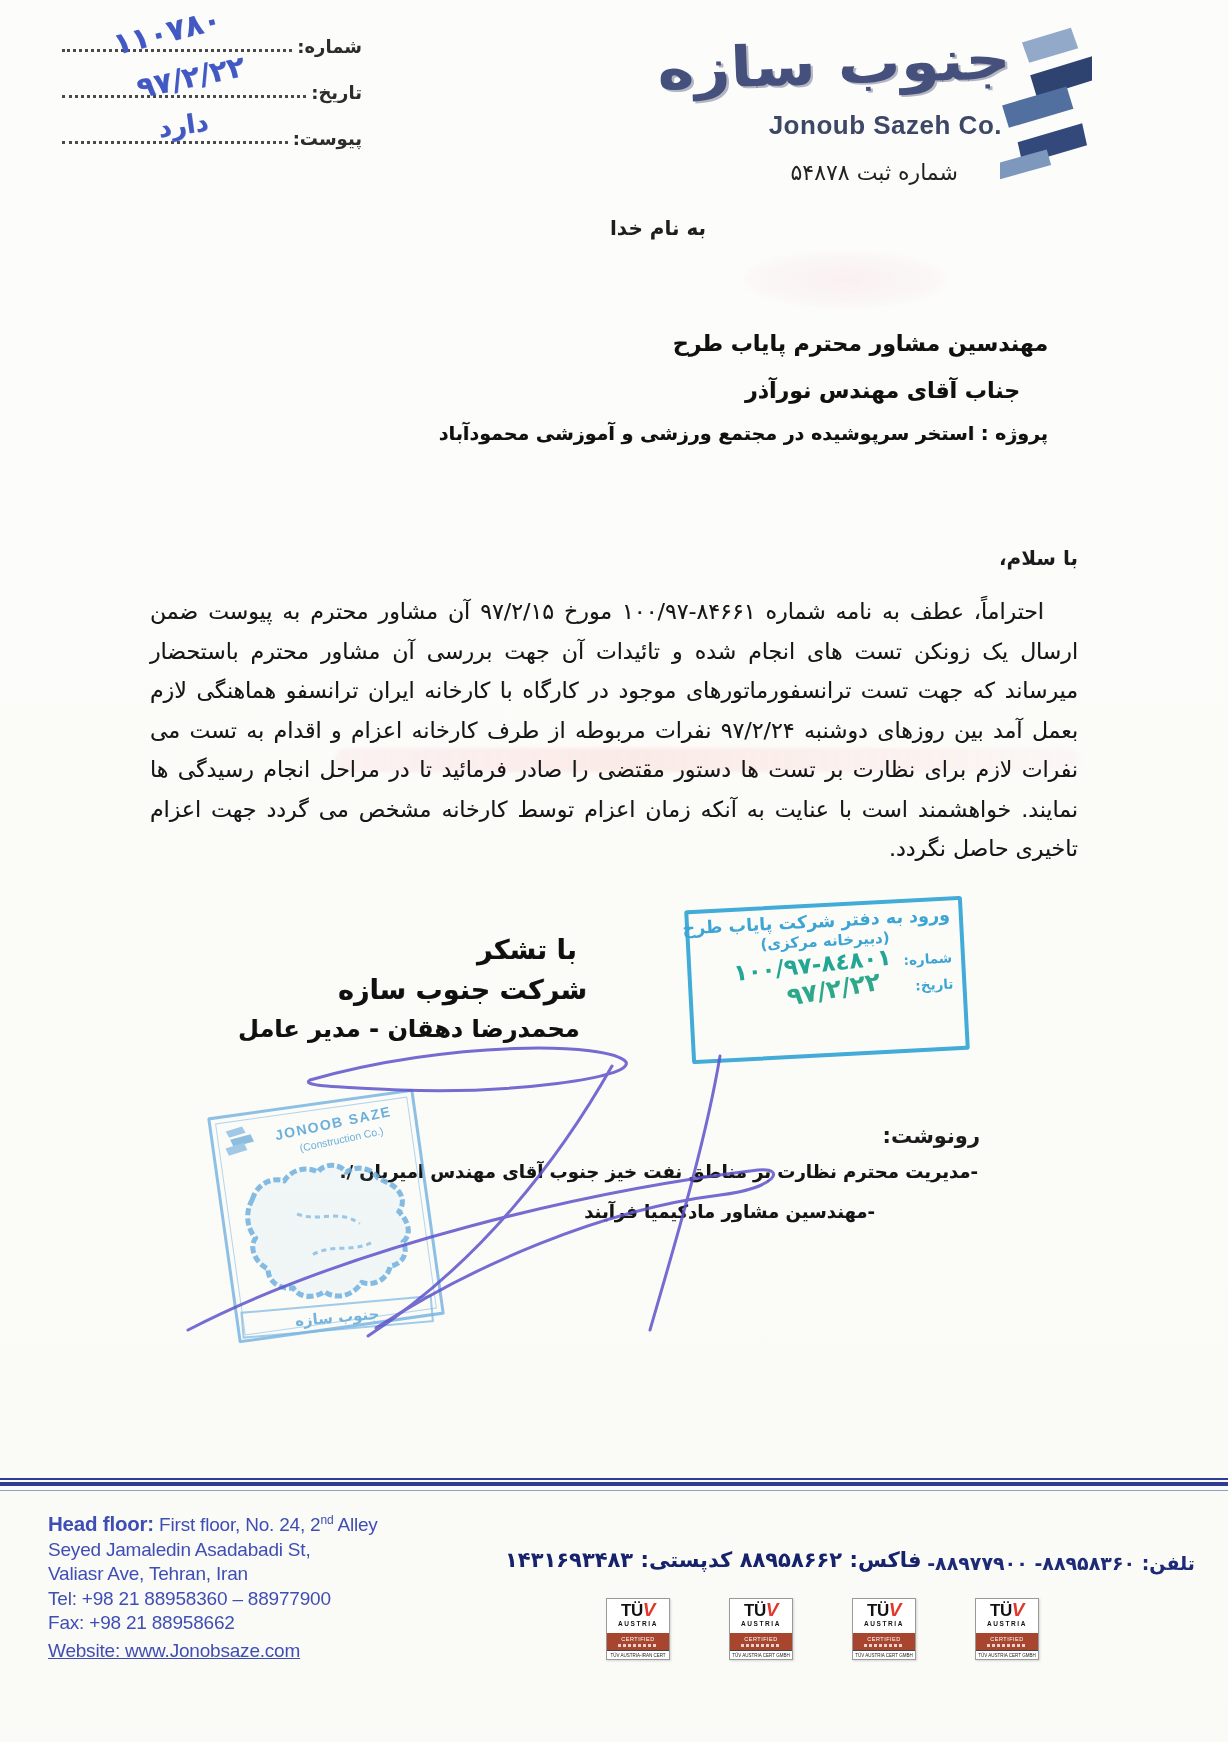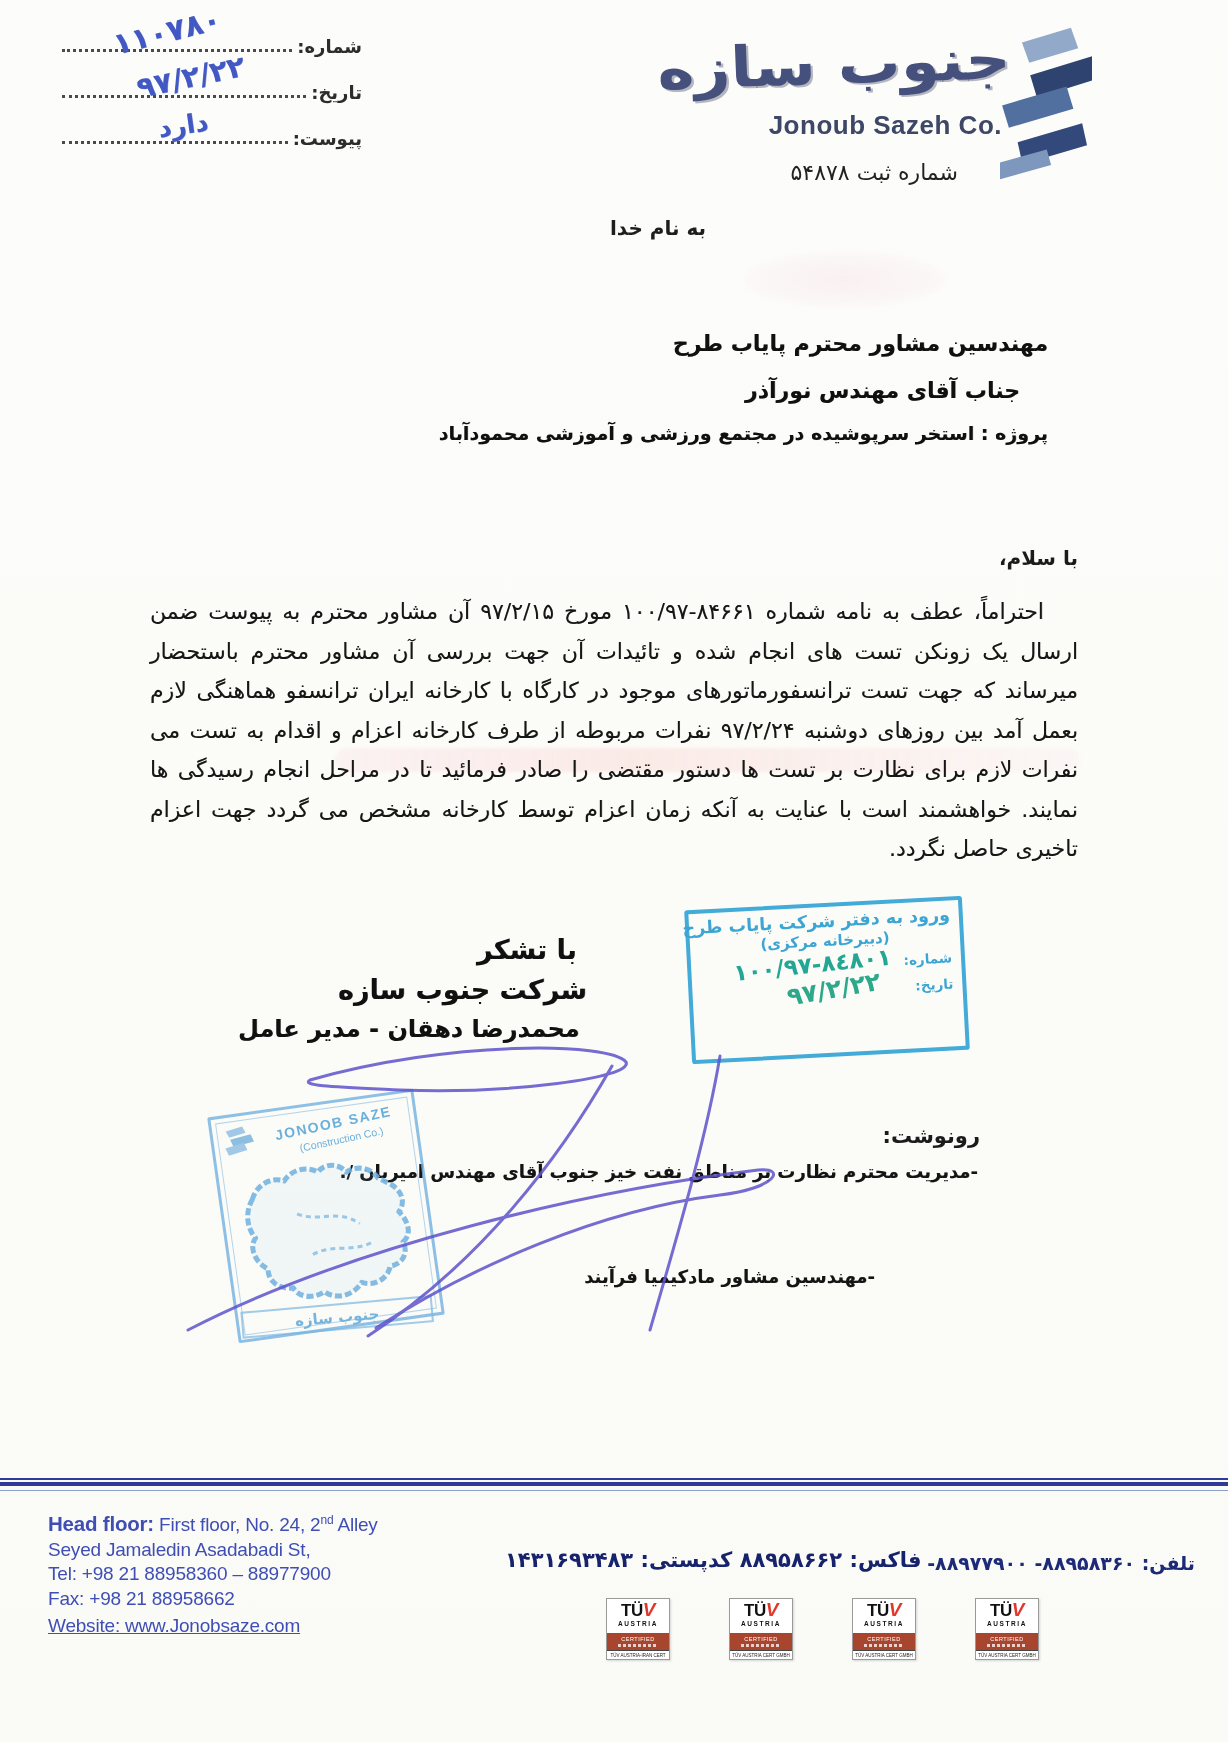--- a/index.html
+++ b/index.html
@@ -222,30 +222,31 @@
     <g fill="none" stroke="#5e53cb" stroke-width="3" stroke-linecap="round" opacity=".85">
       <path d="M150,52 C290,12 450,14 466,34 C474,50 350,66 240,62 C175,59 140,58 150,52 Z"></path>
       <path d="M452,38 C400,130 320,235 208,308"></path>
       <path d="M28,302 C190,218 430,162 598,142 C626,139 618,160 560,167 C440,182 312,238 216,300"></path>
       <path d="M560,28 C546,112 516,212 490,302"></path>
     </g>
   </svg>
 
   <div class="cc-label">رونوشت:</div>
   <div class="cc-item" style="right:250px; top:1161px;">-مدیریت محترم نظارت بر مناطق نفت خیز جنوب آقای مهندس امیریان /.</div>
-  <div class="cc-item" style="right:353px; top:1266px;">-مهندسین مشاور مادکیمیا فرآیند</div>
+  <div class="cc-item" style="right:353px; top:1201px;">-مهندسین مشاور مادکیمیا فرآیند</div>
 
   <div class="rule"></div>
   <div class="rule2"></div>
 
   <div class="f-left">
     <div>
       <span class="hol">Head floor:</span><span> First floor, No. 24, 2</span><sup>nd</sup><span> Alley</span>
     </div>
     <div>Seyed Jamaledin Asadabadi St,</div>
+    <div>Valiasr Ave, Tehran, Iran</div>
     <div>Tel: +98 21 88958360 – 88977900</div>
     <div>Fax: +98 21 88958662</div>
     <div class="web">Website: www.Jonobsaze.com</div>
   </div>
 
   <div class="f-tel">تلفن: ۸۸۹۵۸۳۶۰- ۸۸۹۷۷۹۰۰-</div>
   <div class="f-faxp">فاکس: ۸۸۹۵۸۶۶۲   کدپستی: ۱۴۳۱۶۹۳۴۸۳</div>
 
   <div class="tuv" style="left:606px;">
     <div class="tuv-top">

